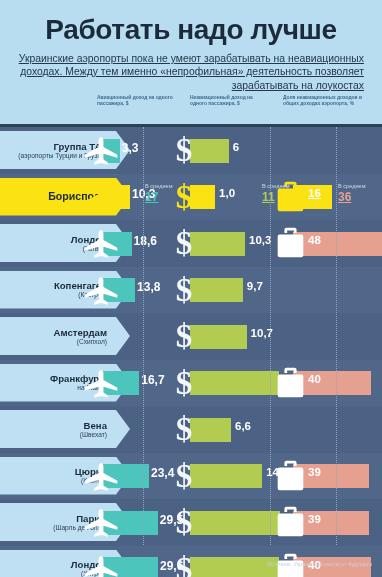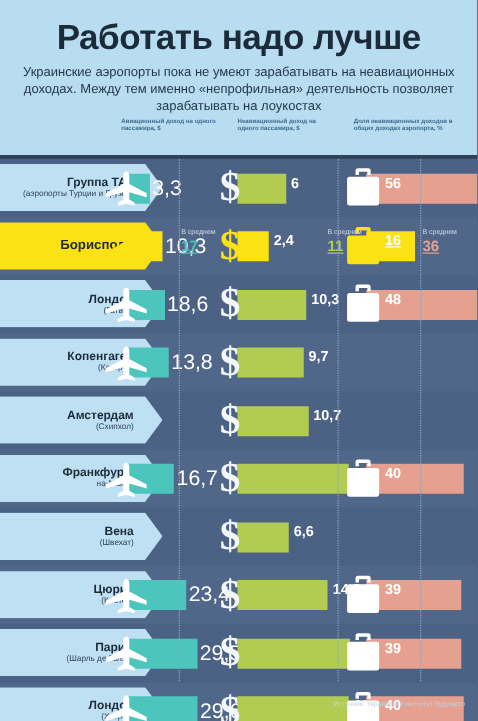--- a/index.html
+++ b/index.html
@@ -13,22 +13,22 @@
   
   .header{
     position:absolute;left:0;top:0;width:382px;height:126px;
     background:#b8dcf0;
   }
   .title{
     position:absolute;left:0;top:14px;width:382px;text-align:center;
     font-size:28px;font-weight:bold;color:#1c2b3a;letter-spacing:-0.4px;
   }
   .subtitle{
-    position:absolute;left:18px;top:52px;width:346px;text-align:center;
-    font-size:10.4px;line-height:13.4px;color:#24384b;font-weight:normal;
+    position:absolute;left:18px;top:52px;width:346px;text-align:right;
+    font-size:10.4px;line-height:13.4px;color:#24384b;font-weight:normal;text-decoration:underline;
   }
   .colheads{position:absolute;left:0;top:95px;width:382px;height:28px;}
   .colhead{
     position:absolute;top:0;font-size:4.9px;line-height:6.4px;
     color:#3f6c8e;font-weight:bold;
   }
   .ch1{left:97px;width:80px;}
   .ch2{left:190px;width:80px;}
   .ch3{left:283px;width:90px;}
 
@@ -57,21 +57,21 @@
   .row.highlight .lbl-main{font-size:10.6px;}
 
   
   .c1{position:absolute;left:84px;top:0;width:60px;height:46.5px;}
   .bar1{
     position:absolute;left:17px;top:11.5px;height:24px;background:#4cc5bd;
   }
   .row.highlight .bar1{background:#4cc5bd;}
   .plane{position:absolute;left:-2px;top:9px;width:38px;height:29px;}
   .val1{
-    position:absolute;top:13.5px;font-size:17px;font-weight:normal;color:#ffffff;
+    position:absolute;top:13.5px;font-size:12px;font-weight:bold;color:#ffffff;
     white-space:nowrap;
     text-align:center;
   }
 
   
   .c2{position:absolute;left:168px;top:0;width:100px;height:46.5px;}
   .bar2{position:absolute;left:22px;top:11.5px;height:24px;background:#b2cc51;}
   .dollar{
     position:absolute;left:0px;top:6px;width:32px;height:36px;
     font-size:33px;line-height:34px;font-weight:bold;color:#f3f7fa;
@@ -149,50 +149,41 @@
               <path fill="currentColor" d="M32 2c2.6 0 4.1 2.3 4.1 5.4v11.3l23.4 12.7v5.3L36.1 30v9.6l7.3 4.6v4.1L32 45.6l-11.4 2.7v-4.1l7.3-4.6V30L4.5 36.7v-5.3l23.4-12.7V7.4C27.9 4.3 29.4 2 32 2z"></path>
             </svg>
           </div>
           <div class="val1" style="left:37.79391891891892px">3,3</div>
         </div>
         <div class="c2">
           <div class="bar2" style="width:38.769230769230774px;background:#b2cc51"></div>
           <div class="dollar" style="color:#f3f7fa">$</div>
           <div class="val2" style="left:64.76923076923077px">6</div>
         </div>
-        <div class="c3">
-          <div class="bar3" style="width:103px;background:#e6a090"></div>
-          <div class="case" style="color:#ffffff">
-            <svg viewBox="0 0 40 46">
-              <path fill="currentColor" d="M14 1h12a3 3 0 0 1 3 3v5h-4V5H15v4h-4V4a3 3 0 0 1 3-3zM4 11h32a3 3 0 0 1 3 3v28a3 3 0 0 1-3 3H4a3 3 0 0 1-3-3V14a3 3 0 0 1 3-3z"></path>
-            </svg>
-          </div>
-          <div class="val3" style="left:31px">56</div>
-        </div>
       </div>
       <div class="row highlight alt" style="top: 46.5px;">
         <div class="labelwrap">
           <div class="pennant"></div>
           <div class="lbl">
             <div class="lbl-main">Борисполь</div>
           </div>
         </div>
         <div class="c1">
           <div class="bar1" style="width:28.96283783783784px;background:#fbe213"></div>
           <div class="plane" style="color:#fbe213">
             <svg viewBox="0 0 64 50">
               <path fill="currentColor" d="M32 2c2.6 0 4.1 2.3 4.1 5.4v11.3l23.4 12.7v5.3L36.1 30v9.6l7.3 4.6v4.1L32 45.6l-11.4 2.7v-4.1l7.3-4.6V30L4.5 36.7v-5.3l23.4-12.7V7.4C27.9 4.3 29.4 2 32 2z"></path>
             </svg>
           </div>
           <div class="val1" style="left:47.96283783783784px">10,3</div>
         </div>
         <div class="c2">
           <div class="bar2" style="width:25.107692307692307px;background:#fbe213"></div>
           <div class="dollar" style="color:#fbe213">$</div>
-          <div class="val2" style="left:51.107692307692304px">2,4</div>
+          <div class="val2" style="left:51.107692307692304px">1,0</div>
         </div>
         <div class="c3">
           <div class="bar3" style="width:39.42857142857143px;background:#fbe213"></div>
           <div class="case" style="color:#fbe213">
             <svg viewBox="0 0 40 46">
               <path fill="currentColor" d="M14 1h12a3 3 0 0 1 3 3v5h-4V5H15v4h-4V4a3 3 0 0 1 3-3zM4 11h32a3 3 0 0 1 3 3v28a3 3 0 0 1-3 3H4a3 3 0 0 1-3-3V14a3 3 0 0 1 3-3z"></path>
             </svg>
           </div>
           <div class="val3" style="left:31px">16</div>
         </div>

